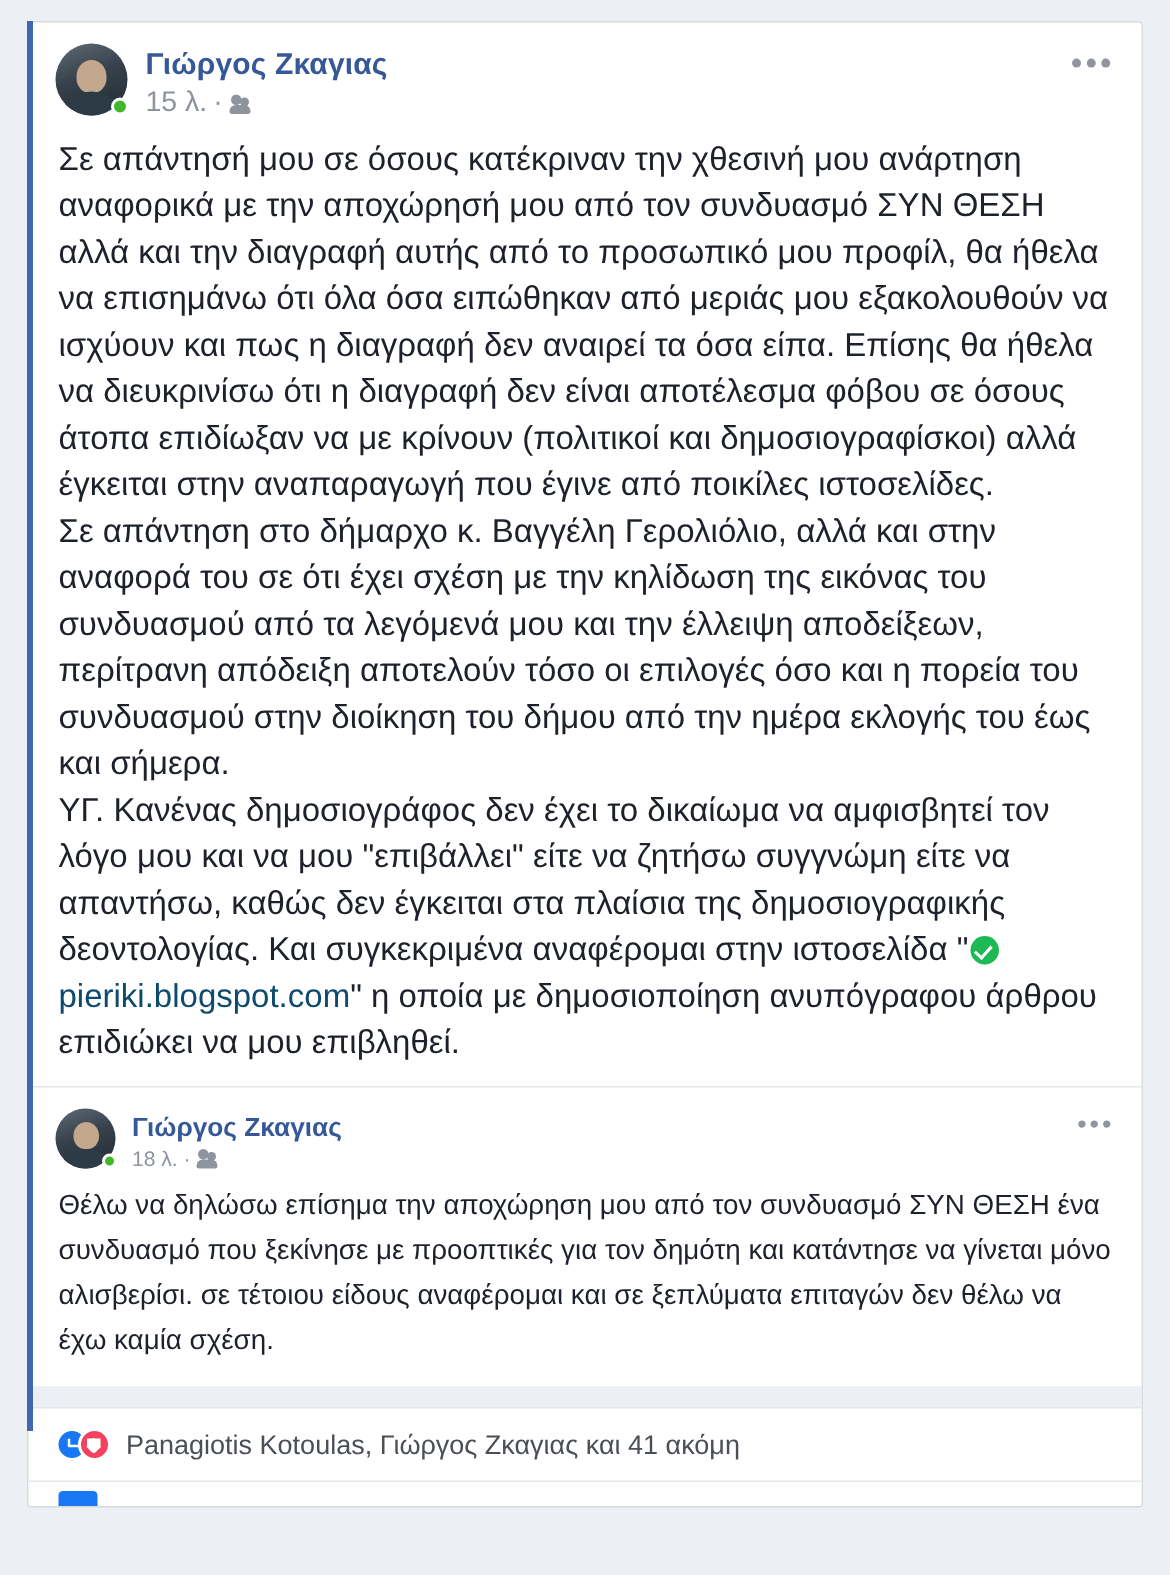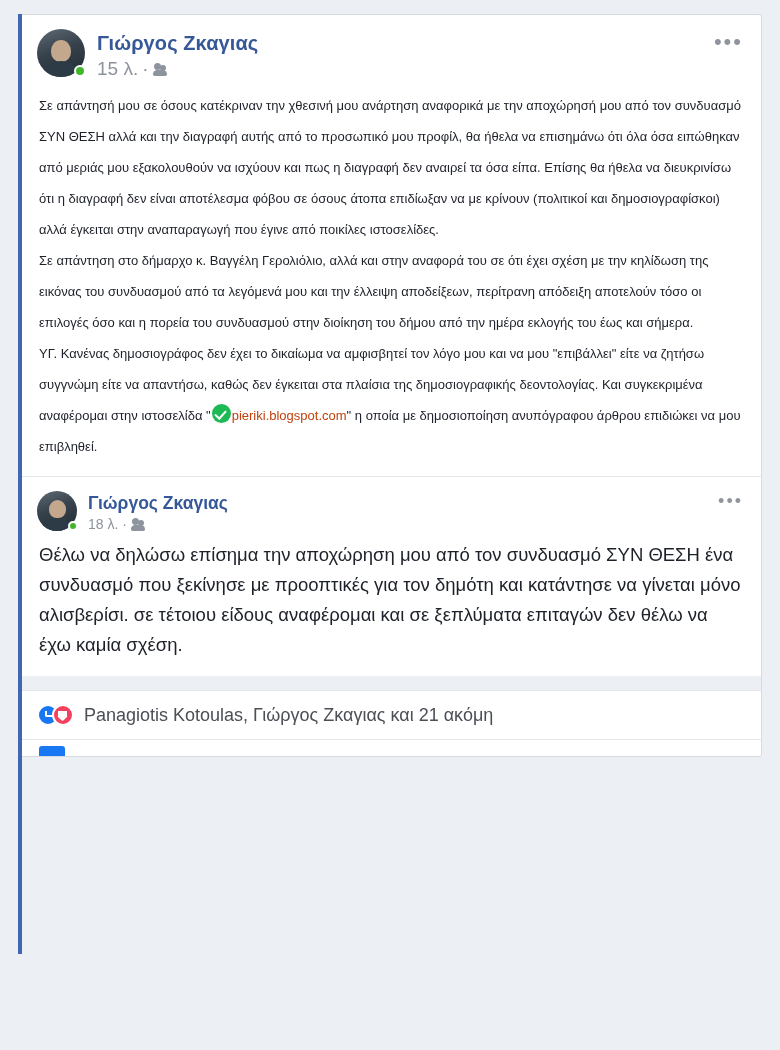--- a/index.html
+++ b/index.html
@@ -152,29 +152,29 @@
     color: #90949c;
     font-size: 22px;
     letter-spacing: 2px;
     line-height: 14px;
     cursor: pointer;
     user-select: none;
   }
   
   .post-body {
     padding: 4px 20px 14px 20px;
-    font-size: 13px;
+    font-size: 22px;
     line-height: 31px;
     color: #1d2129;
   }
   .para {
     margin: 0;
   }
   .link {
-    color: #c2410c;
+    color: #0c4a6e;
     text-decoration: none;
   }
   .badge-verified {
     display: inline-block;
     width: 19px;
     height: 19px;
     border-radius: 50%;
     background: #1db954;
     position: relative;
     vertical-align: -3px;
@@ -423,18 +423,18 @@
       <p class="para">Θέλω να δηλώσω επίσημα την αποχώρηση μου από τον συνδυασμό ΣΥΝ ΘΕΣΗ ένα συνδυασμό που ξεκίνησε με προοπτικές για τον δημότη και κατάντησε να γίνεται μόνο αλισβερίσι. σε τέτοιου είδους αναφέρομαι και σε ξεπλύματα επιταγών δεν θέλω να έχω καμία σχέση.</p>
     </div>
 
     <div class="footer-gap"></div>
 
     <div class="reactions-bar">
       <div class="reaction-icons">
         <span class="r-icon r-like"></span>
         <span class="r-icon r-love"></span>
       </div>
-      <div class="reaction-text">Panagiotis Kotoulas, Γιώργος Ζκαγιας και 21 ακόμη</div>
+      <div class="reaction-text">Panagiotis Kotoulas, Γιώργος Ζκαγιας και 41 ακόμη</div>
     </div>
 
     <div class="bottom-strip"></div>
   </div>
 </div>
 
 </body></html>

